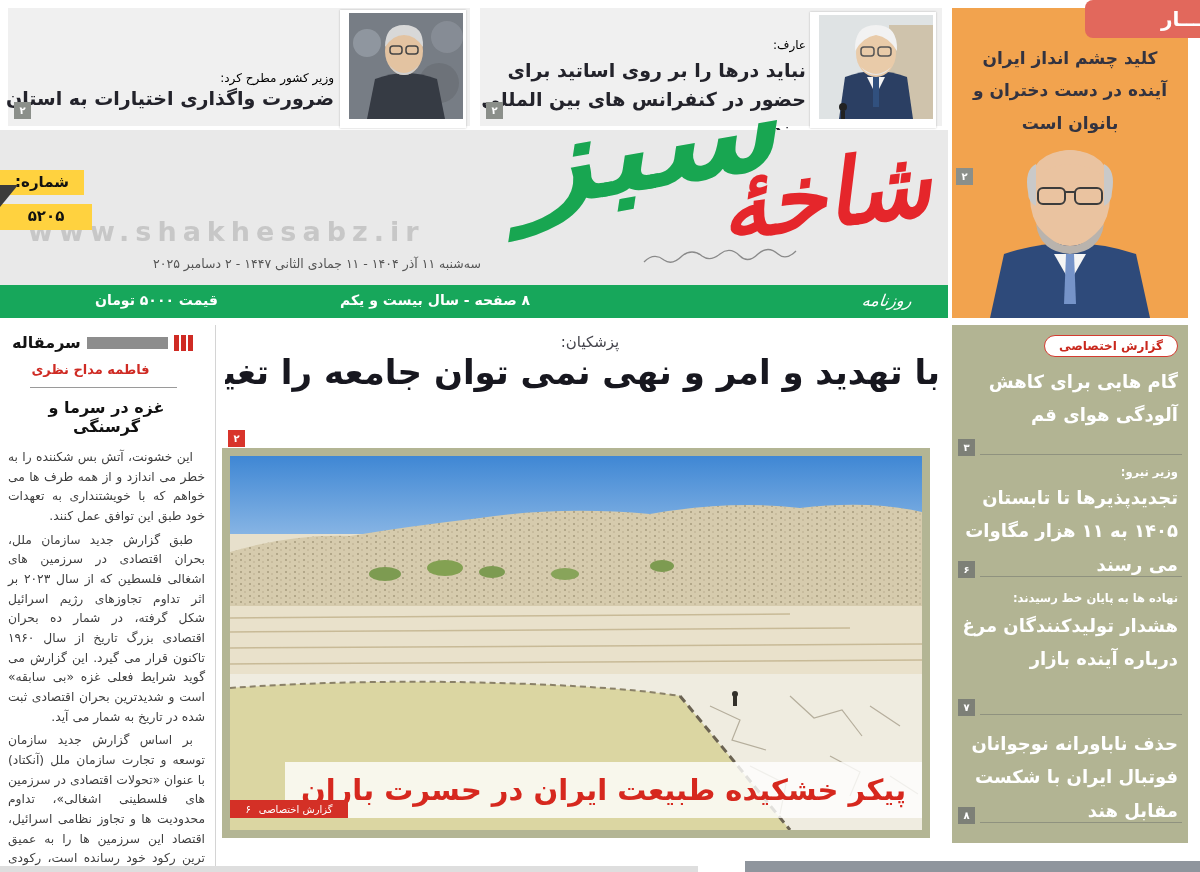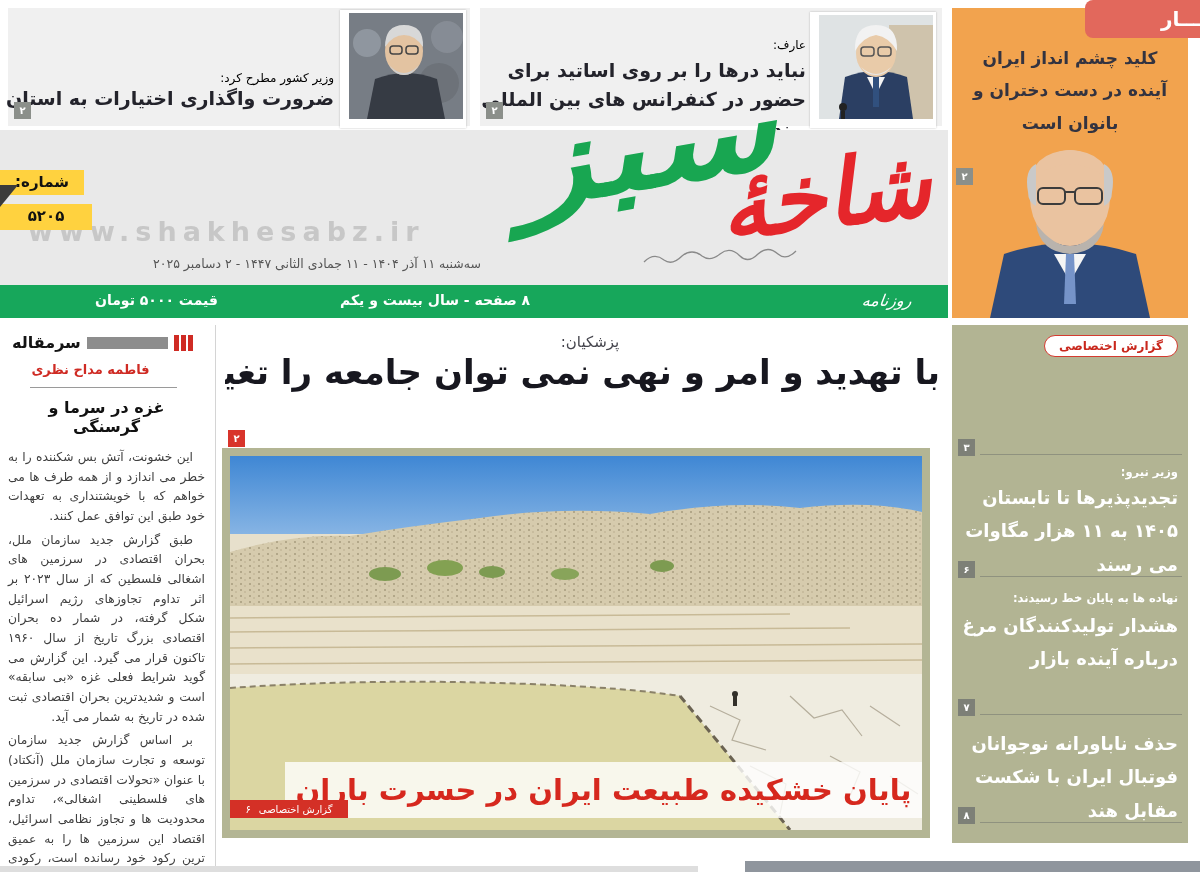--- a/index.html
+++ b/index.html
@@ -202,21 +202,21 @@
             <path d="M560 240 l24 22 l28 -8 l20 26"></path>
           <path d="M600 300 l30 16 l-10 24"></path>
             <path d="M520 310 l36 18 l-6 30"></path>
           <path d="M640 250 l30 20 M660 320 l28 18"></path>
         </g>
         <circle cx="505" cy="238" r="3" fill="#33302a"></circle>
           <rect x="503" y="240" width="4" height="10" fill="#33302a"></rect>
       </svg>
     </div>
     <div class="abs caption-band" style="left:55px;right:0;top:306px;height:56px;">
-      <span class="caption-text">پایان خشکیده طبیعت ایران در حسرت باران</span>
+      <span class="caption-text">پیکر خشکیده طبیعت ایران در حسرت باران</span>
     </div>
     <div class="abs photo-badge" style="left:0;bottom:12px;width:118px;height:18px;">
       <span>گزارش اختصاصی</span>
       <span>۶</span>
     </div>
   </div>
 
   <div class="abs vline" style="left:215px;top:325px;height:545px;"></div>
   <div class="abs ed-col" style="left:0;top:325px;width:213px;height:547px;overflow:hidden;">
     <div class="ed-header" style="margin:8px 20px 0 12px;">
@@ -236,20 +236,21 @@
       <p>طبق گزارش جدید سازمان ملل، بحران اقتصادی در سرزمین های اشغالی فلسطین که از سال ۲۰۲۳ بر اثر تداوم تجاوزهای رژیم اسرائیل شکل گرفته، در شمار ده بحران اقتصادی بزرگ تاریخ از سال ۱۹۶۰ تاکنون قرار می گیرد. این گزارش می گوید شرایط فعلی غزه «بی سابقه» است و شدیدترین بحران اقتصادی ثبت شده در تاریخ به شمار می آید.</p>
       <p>بر اساس گزارش جدید سازمان توسعه و تجارت سازمان ملل (آنکتاد) با عنوان «تحولات اقتصادی در سرزمین های فلسطینی اشغالی»، تداوم محدودیت ها و تجاوز نظامی اسرائیل، اقتصاد این سرزمین ها را به عمیق ترین رکود خود رسانده است، رکودی که دستاوردهای دهه ها توسعه را نابود کرده و آسیب پذیری مالی و اجتماعی را تشدید کرده است.</p>
 
     </div>
   </div>
 
   <div class="abs olive" style="left:952px;top:325px;width:236px;height:518px;">
     <div class="abs" style="right:10px;top:10px;">
       <span class="pill">گزارش اختصاصی</span>
     </div>
+    <div class="abs sb-headline" style="right:10px;left:10px;top:40px;">گام هایی برای کاهش آلودگی هوای قم</div>
     <div class="abs badge-sq sb-badge" style="left:6px;top:114px;">۳</div>
     <div class="abs sb-div" style="left:28px;right:6px;top:129px;"></div>
 
     <div class="abs sb-kicker" style="right:10px;top:140px;">وزیر نیرو:</div>
     <div class="abs sb-headline" style="right:10px;left:10px;top:156px;">تجدیدپذیرها تا تابستان ۱۴۰۵ به ۱۱ هزار مگاوات می رسند</div>
     <div class="abs badge-sq sb-badge" style="left:6px;top:236px;">۶</div>
     <div class="abs sb-div" style="left:28px;right:6px;top:251px;"></div>
 
     <div class="abs sb-kicker" style="right:10px;top:266px;">نهاده ها به پایان خط رسیدند:</div>
     <div class="abs sb-headline" style="right:10px;left:10px;top:284px;">هشدار تولیدکنندگان مرغ درباره آینده بازار</div>

